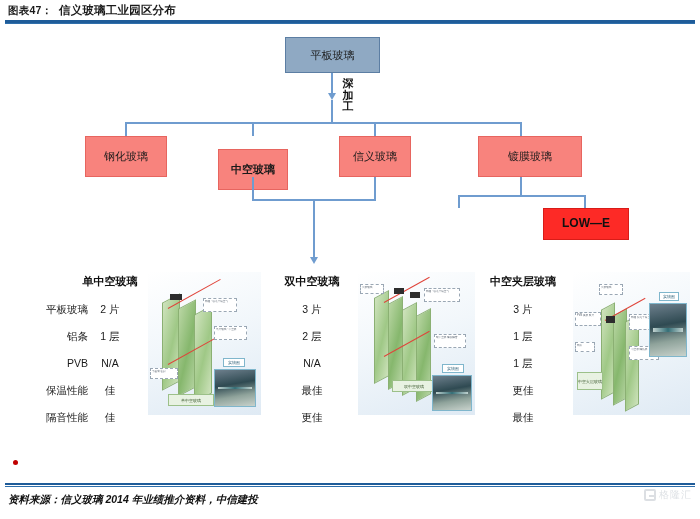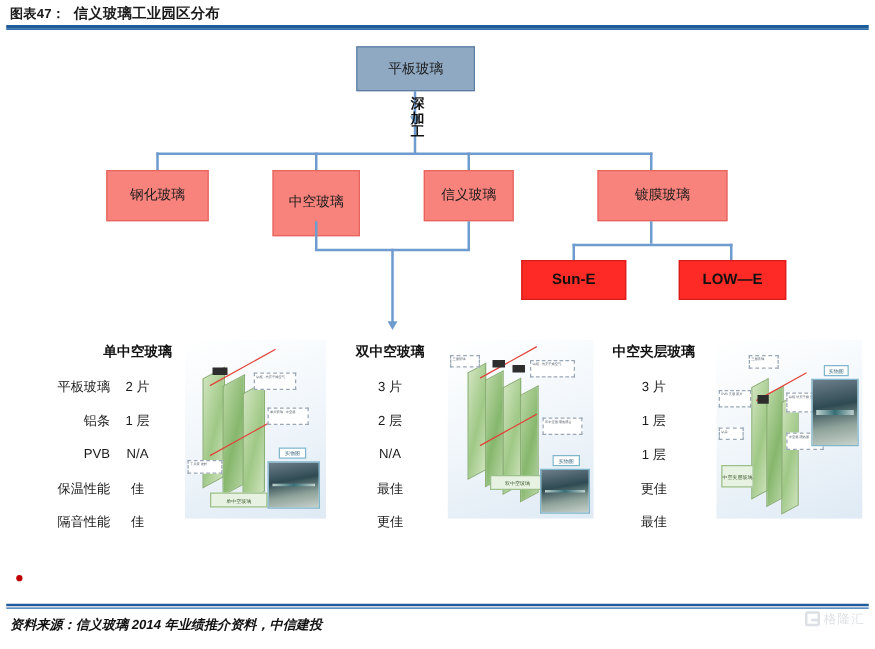--- a/index.html
+++ b/index.html
@@ -151,52 +151,49 @@
   <div class="rule-top inner"></div>
 
   <div class="node node-top" style="left:285px;top:37px;width:95px;height:36px;">
     <span>平板玻璃</span>
   </div>
 
   <div class="ln lnv" style="left:331px;top:73px;width:2px;height:22px;"></div>
   <div class="arrowdown" style="left:328px;top:93px;"></div>
   <div class="ln lnv" style="left:331px;top:100px;width:2px;height:23px;"></div>
 
-  <div class="vlabel" style="left:328px;top:78px;">
+  <div class="vlabel" style="left:342px;top:78px;">
     <span>深加工</span>
   </div>
 
   <div class="ln lnh" style="left:125px;top:122px;width:397px;height:2px;"></div>
 
   <div class="ln lnv" style="left:125px;top:122px;width:2px;height:14px;"></div>
   <div class="ln lnv" style="left:252px;top:122px;width:2px;height:14px;"></div>
   <div class="ln lnv" style="left:374px;top:122px;width:2px;height:14px;"></div>
   <div class="ln lnv" style="left:520px;top:122px;width:2px;height:14px;"></div>
 
   <div class="node node-pink" style="left:85px;top:136px;width:82px;height:41px;">
     <span>钢化玻璃</span>
   </div>
-  <div class="node node-pink" style="left:218px;top:136px;width:70px;height:53px;">
+  <div class="node node-pink" style="left:218px;top:149px;width:70px;height:41px;font-weight:bold;">
     <span>中空玻璃</span>
   </div>
   <div class="node node-pink" style="left:339px;top:136px;width:72px;height:41px;">
     <span>信义玻璃</span>
   </div>
   <div class="node node-pink" style="left:478px;top:136px;width:104px;height:41px;align-items:center;">
     <span>镀膜玻璃</span>
   </div>
 
   <div class="ln lnv" style="left:520px;top:177px;width:2px;height:18px;"></div>
   <div class="ln lnh" style="left:458px;top:195px;width:128px;height:2px;"></div>
   <div class="ln lnv" style="left:458px;top:195px;width:2px;height:13px;"></div>
   <div class="ln lnv" style="left:584px;top:195px;width:2px;height:13px;"></div>
 
-  <div class="node node-red" style="left:417px;top:208px;width:84px;height:32px;">
-    <span>Sun-E</span>
-  </div>
   <div class="node node-red" style="left:543px;top:208px;width:86px;height:32px;">
     <span>LOW—E</span>
   </div>
 
   <div class="ln lnv" style="left:252px;top:177px;width:2px;height:23px;"></div>
   <div class="ln lnv" style="left:374px;top:177px;width:2px;height:23px;"></div>
   <div class="ln lnh" style="left:252px;top:199px;width:124px;height:2px;"></div>
   <div class="ln lnv" style="left:313px;top:199px;width:2px;height:60px;"></div>
   <div class="arrowdown" style="left:310px;top:257px;"></div>
 

